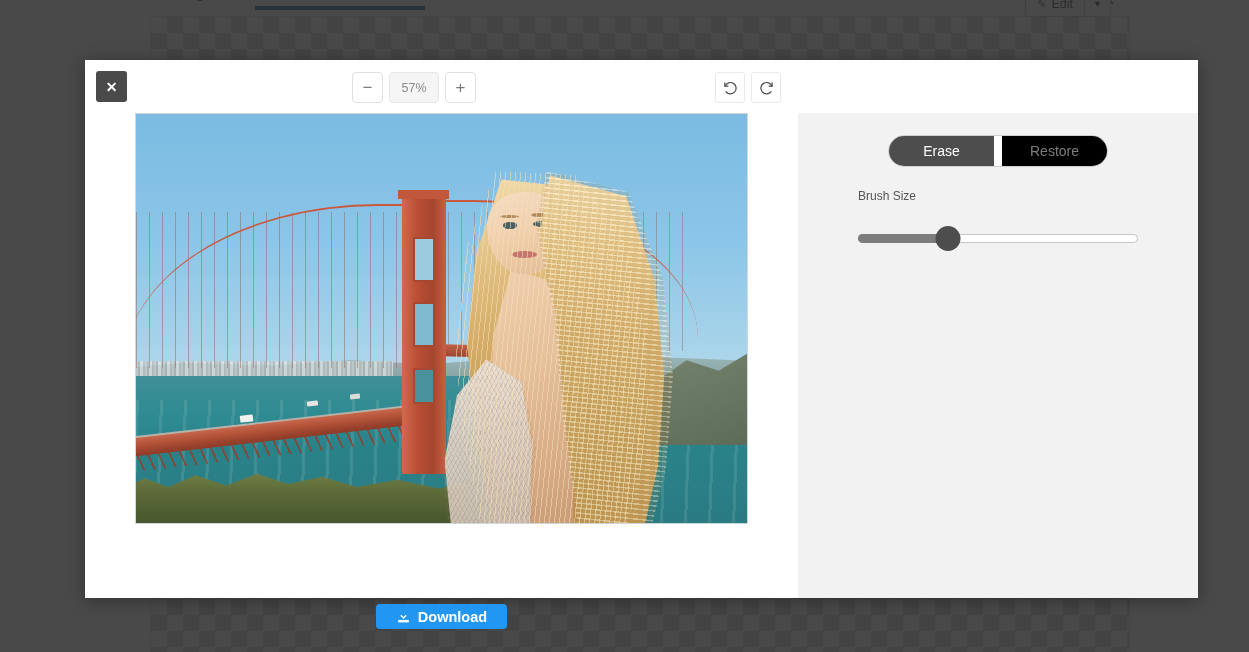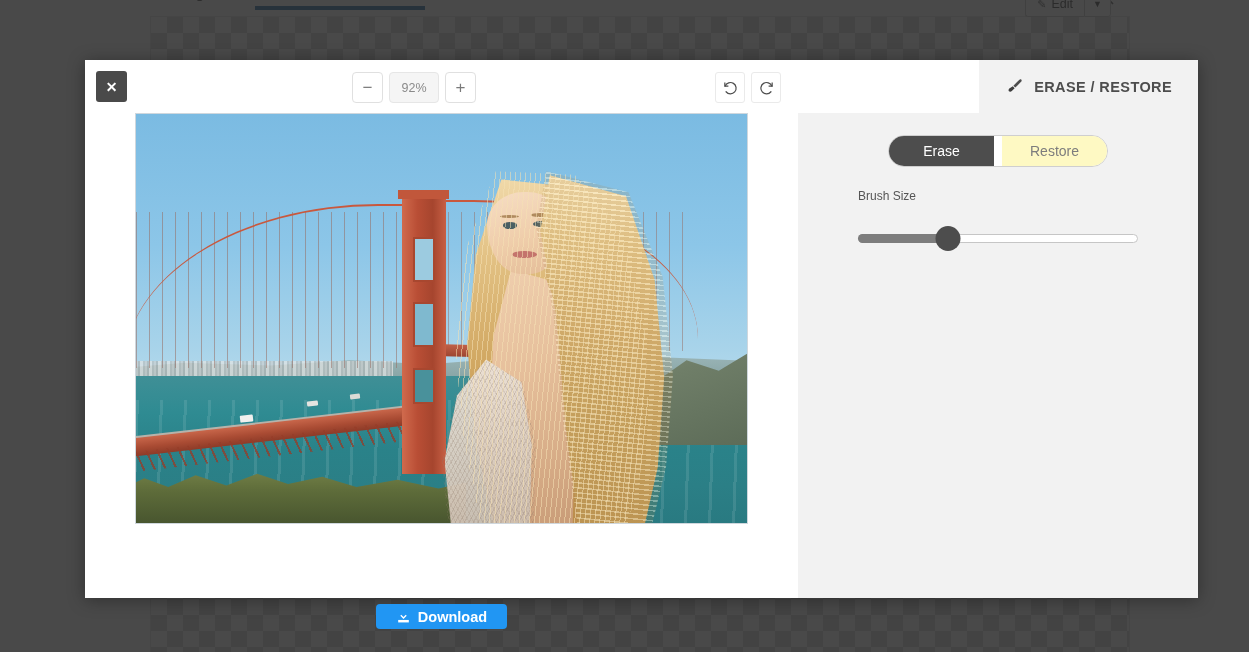--- a/index.html
+++ b/index.html
@@ -192,21 +192,21 @@
     border-radius: 17px;
     overflow: hidden;
     border: 1px solid #cfcfcf;
     background: #fff;
     gap: 8px;
   }
   .seg-opt {
     flex: 1;
     display: flex; align-items: center; justify-content: center;
     font-size: 14px; color: #7d7d7d;
-    background: #fef9c3; border: none;
+    background: #000000; border: none;
     cursor: pointer;
     font-family: "Liberation Sans", sans-serif;
   }
   .seg-opt.active { background: #4d4d4d; color: #ffffff; }
   .brush-label {
     margin-top: 22px; margin-bottom: 24px;
     font-size: 12px; color: #555;
   }
   .slider-wrap { position: relative; height: 22px; }
   .slider-track {
@@ -415,21 +415,21 @@
   <div class="modal-header">
 
     <button class="close-square">
       <span>✕</span>
     </button>
 
     <div class="zoom-controls">
       <button class="zoom-btn">
         <span>−</span>
       </button>
-      <div class="zoom-level">92%</div>
+      <div class="zoom-level">57%</div>
       <button class="zoom-btn">
         <span>+</span>
       </button>
     </div>
 
     <div class="history-controls">
       <button class="hist-btn">
         <svg width="17" height="17" viewBox="0 0 24 24" fill="none" stroke="#4d4d4d" stroke-width="1.7">
           <path d="M4 5v5h5"></path>
           <path d="M4.5 10a8 8 0 1 1 1.2 8" stroke-linecap="round"></path>
@@ -437,27 +437,20 @@
       </button>
       <button class="hist-btn">
         <svg width="17" height="17" viewBox="0 0 24 24" fill="none" stroke="#4d4d4d" stroke-width="1.7">
           <path d="M20 5v5h-5"></path>
           <path d="M19.5 10a8 8 0 1 0-1.2 8" stroke-linecap="round"></path>
         </svg>
       </button>
     </div>
 
     <div class="panel-tabs">
-      <button class="panel-tab active">
-        <svg width="19" height="19" viewBox="0 0 24 24">
-          <path d="M20.5 3.2c-.7-.7-1.6-.5-2.3.2L10.6 11l2.4 2.4 7.6-7.6c.7-.7.6-1.9-.1-2.6z" fill="#4d4d4d"></path>
-          <path d="M9.9 11.8l2.3 2.3-3.6 3.6c-1 1-2.8 1.1-3.6.3-.8-.8-.6-2.6.4-3.6z" fill="#3d3d3d"></path>
-        </svg>
-        <span>ERASE / RESTORE</span>
-      </button>
     </div>
 
   </div>
 
   <div class="modal-body">
 
     <div class="canvas-area">
 
       <div class="photo-frame">
         <div class="ph sky"></div>

